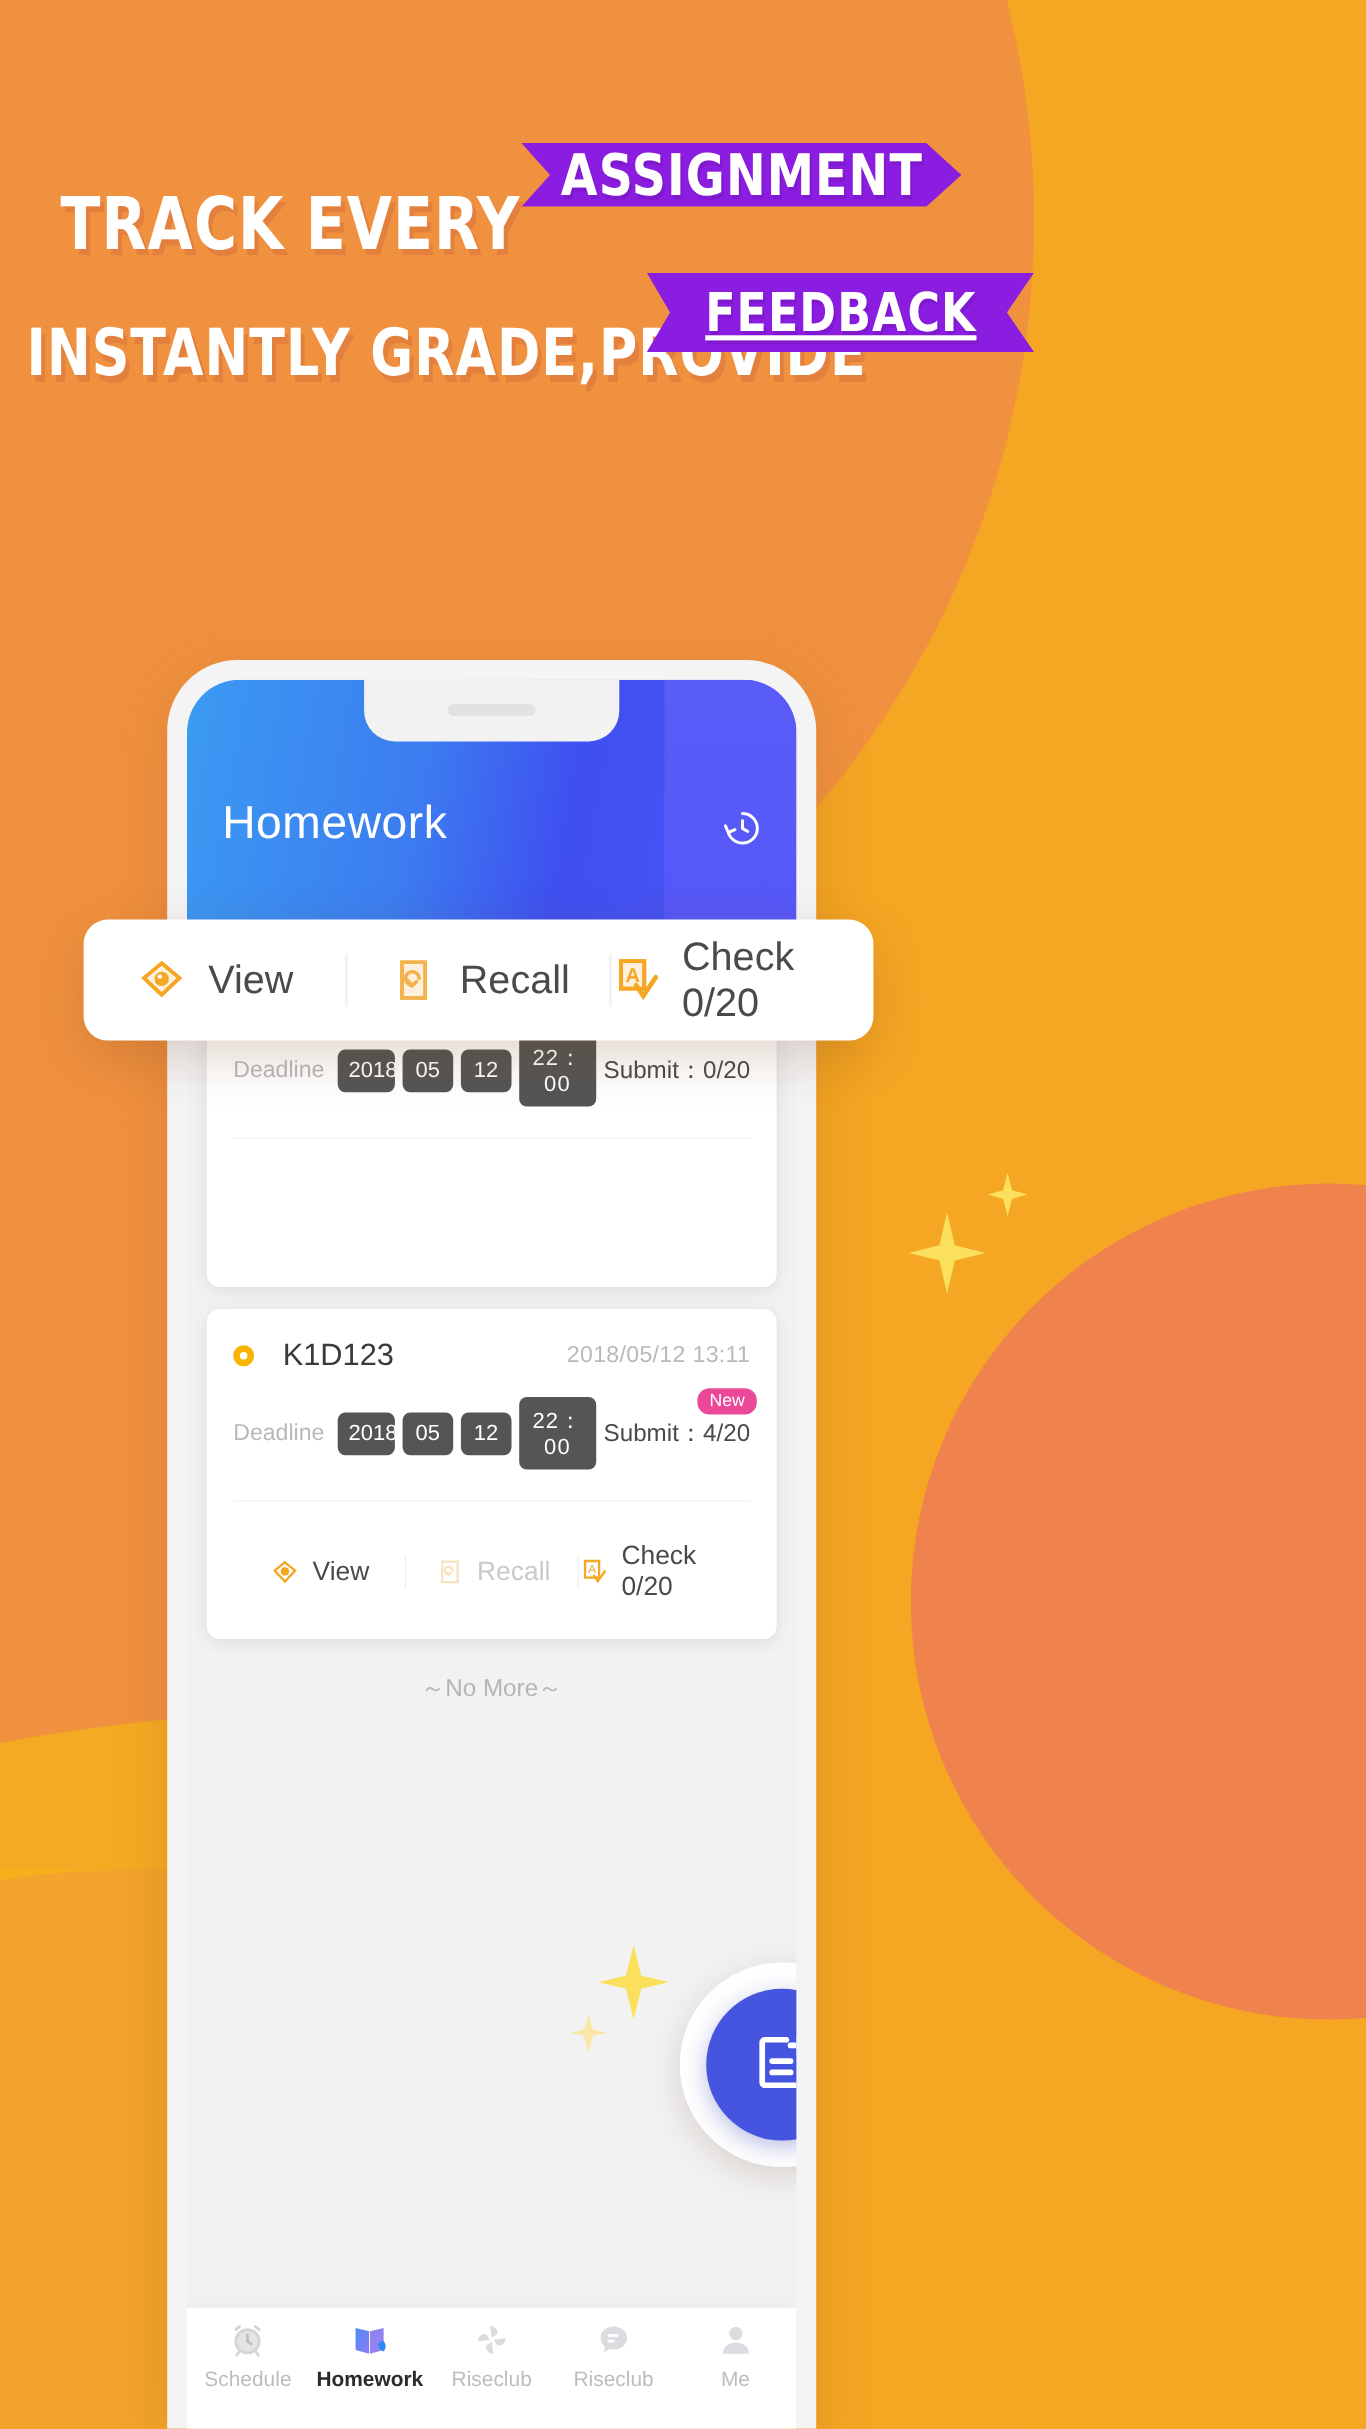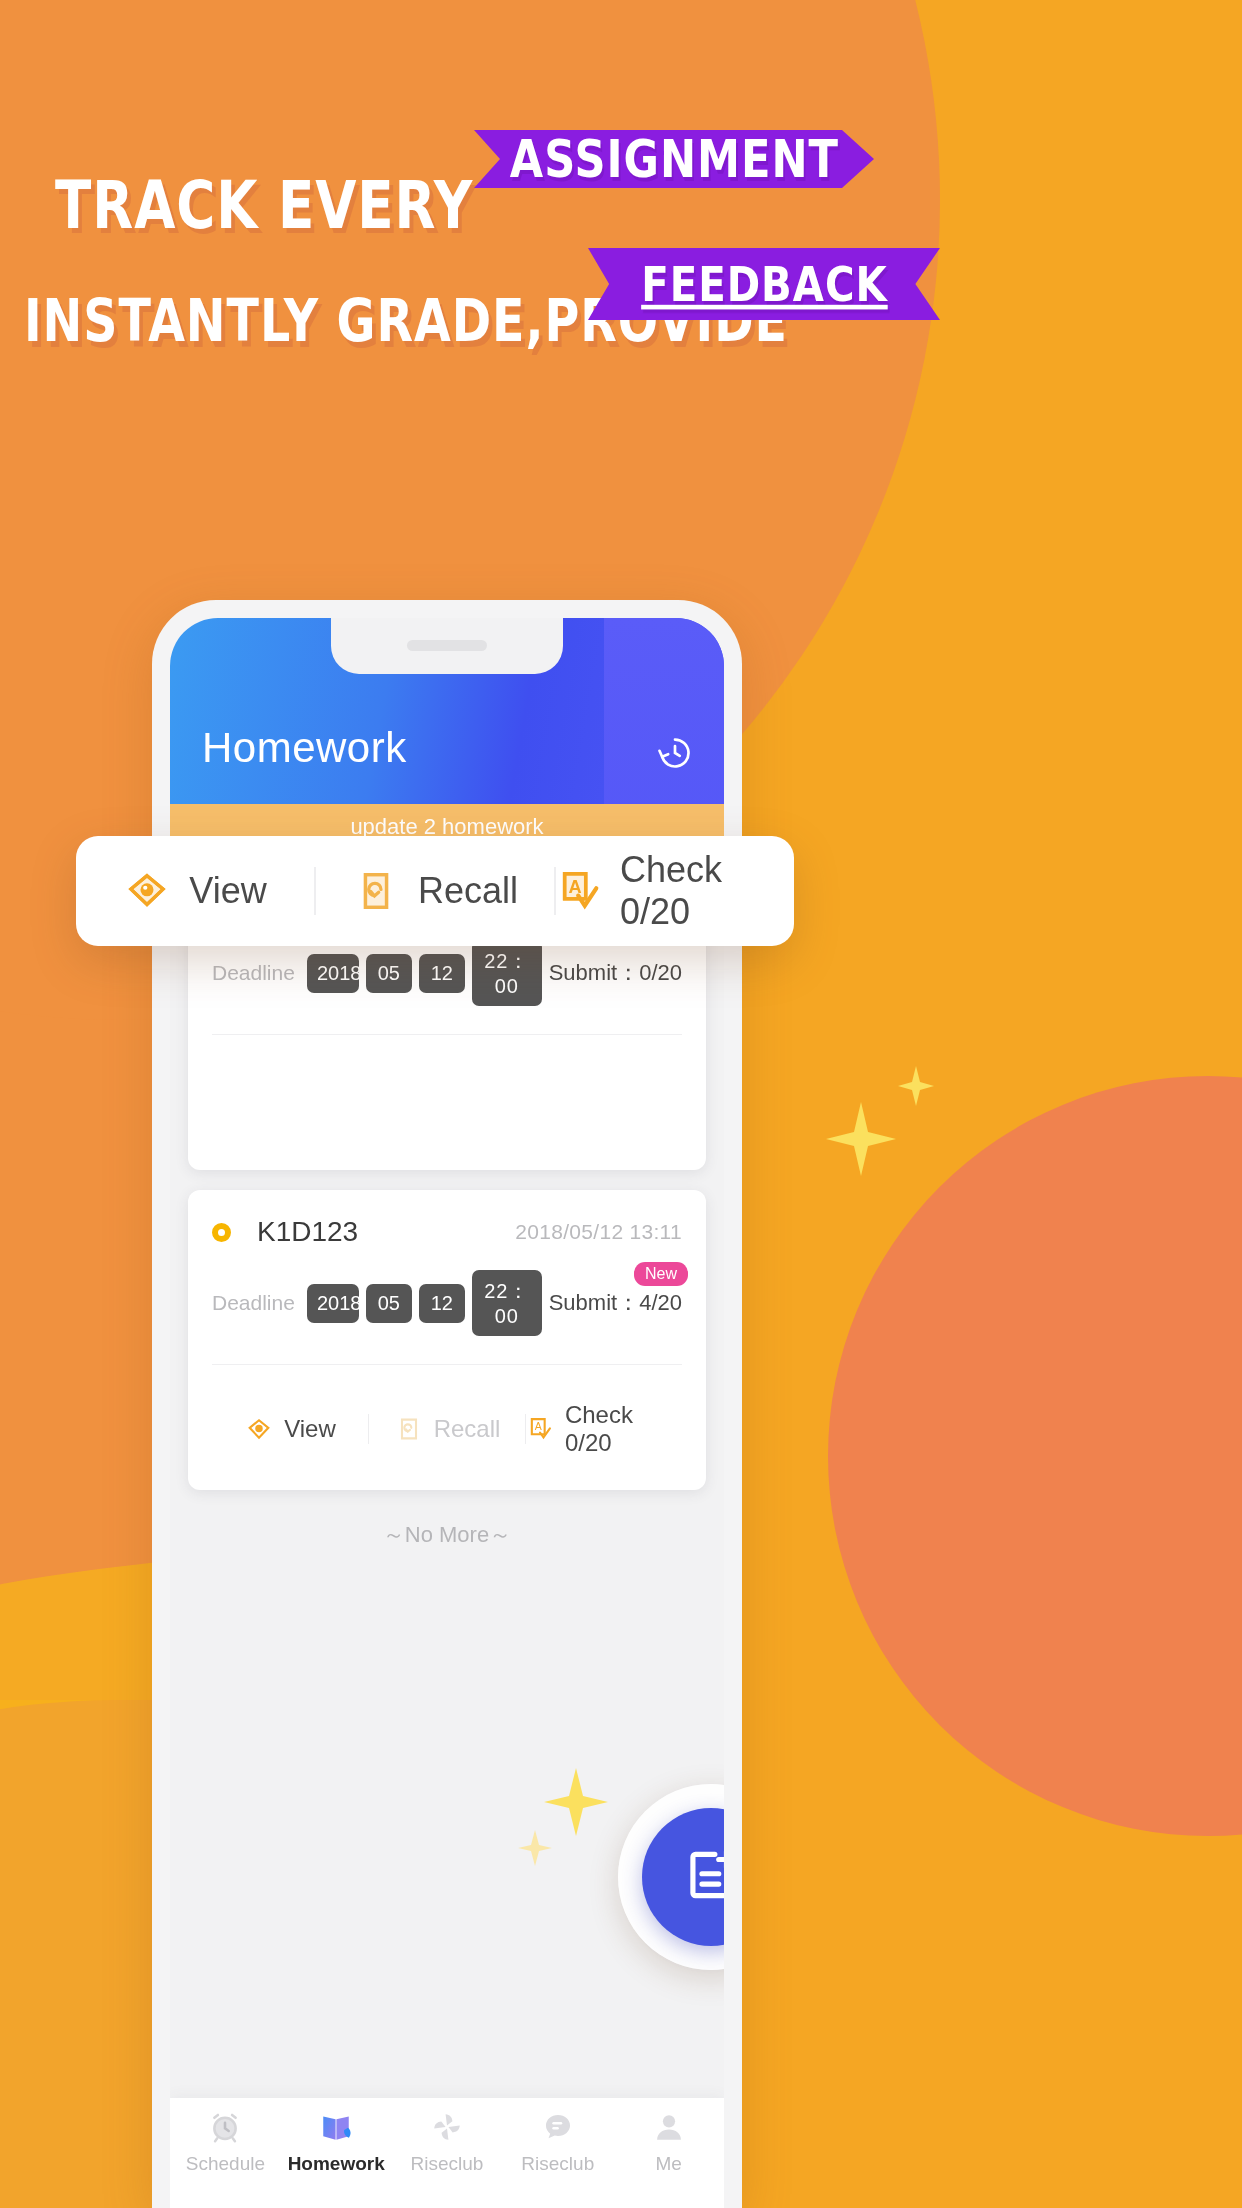--- a/index.html
+++ b/index.html
@@ -282,23 +282,20 @@
       <div class="notch">
         <div class="notch-speaker"></div>
       </div>
       <div class="app-title">Homework</div>
       <div class="history-icon">
         <svg viewBox="0 0 24 24" width="38" height="38" fill="none" stroke="#fff" stroke-width="1.7" stroke-linecap="round">
           <path d="M12 3.5a8.5 8.5 0 1 1-8.1 11"></path>
           <polyline points="2.2,10.6 3.9,14.4 7.7,12.8"></polyline>
           <path d="M12 7.6V12l3 1.8"></path>
         </svg>
-      </div>
-      <div class="update-bar">
-        <span>update 2 homework</span>
       </div>
     </div>
 
     <div class="list">
 
       <div class="card" id="card1">
         <div class="card-row1">
           <div class="card-id">
             <div class="ring-dot"></div>
             <div class="card-code">K1D123</div>

